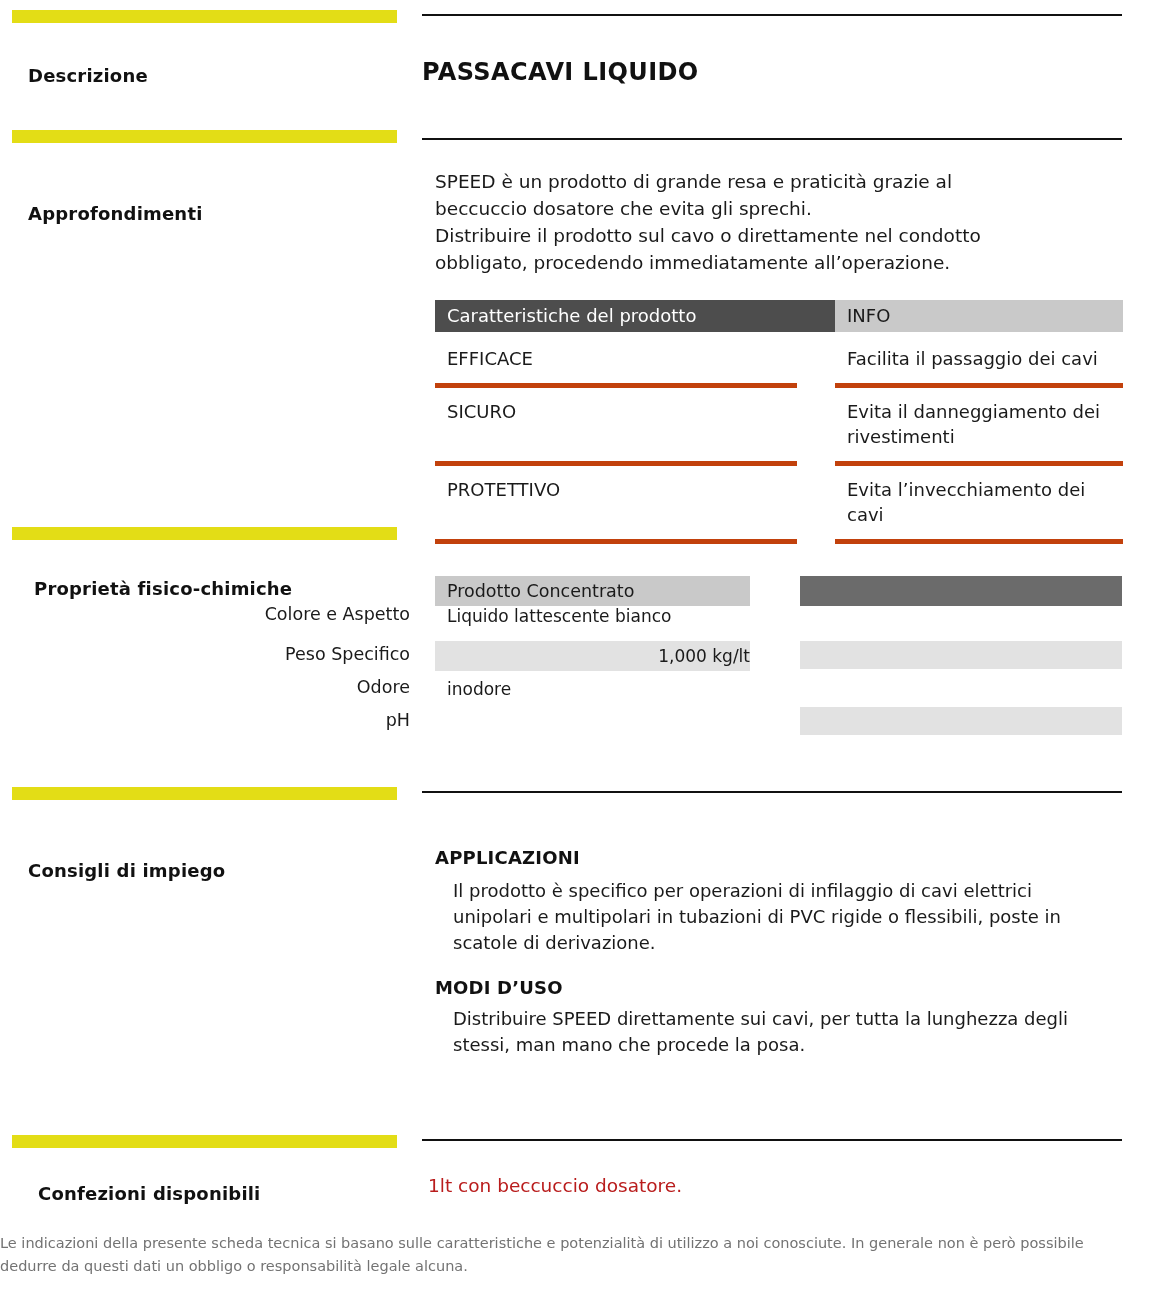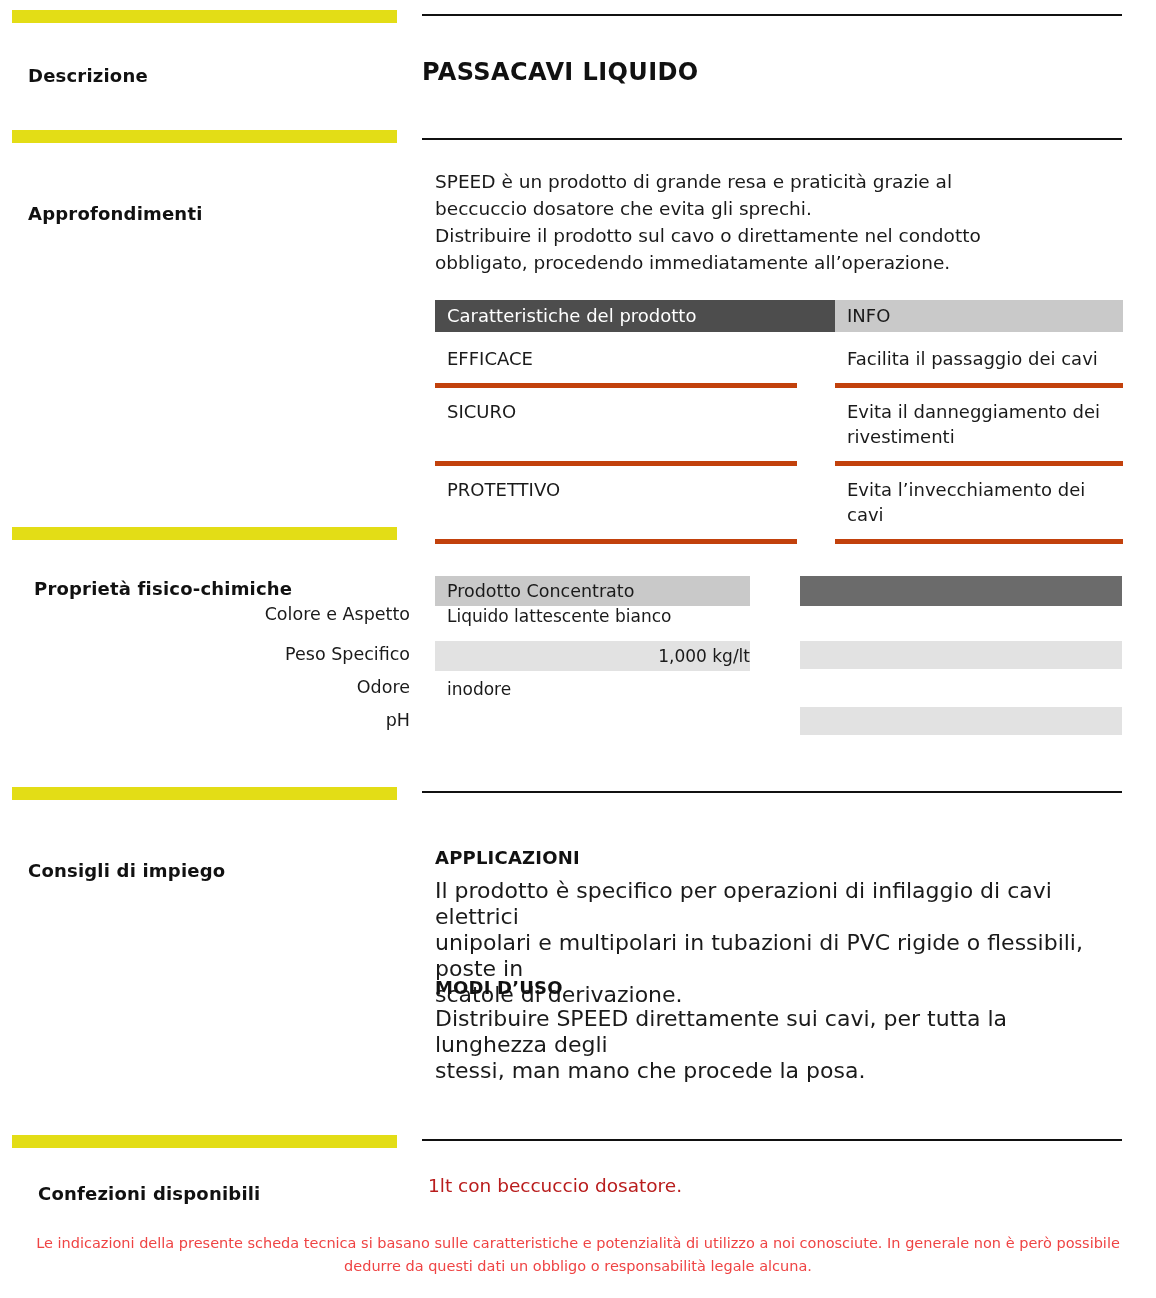--- a/index.html
+++ b/index.html
@@ -141,46 +141,46 @@
   .sub-head {
     position: absolute;
     left: 435px;
     font-size: 18px;
     font-weight: bold;
     color: #111;
     letter-spacing: 0.2px;
   }
   .sub-body {
     position: absolute;
-    left: 435px;
+    left: 453px;
     width: 650px;
-    font-size: 22px;
+    font-size: 18px;
     line-height: 26px;
     color: #1a1a1a;
   }
 
   
   .pack-text {
     position: absolute;
     left: 428px;
     top: 1175px;
     font-size: 18.5px;
     color: #b91c1c;
   }
 
   
   .footer {
     position: absolute;
     left: 0;
     top: 1232px;
     width: 1156px;
-    text-align: center;
+    text-align: left;
     font-size: 14.5px;
     line-height: 23px;
-    color: #ef4444;
+    color: #737373;
   }
 </style>
 </head>
 <body>
 
 <div class="page">
 
   <div class="yellow-bar" style="top:10px;"></div>
   <div class="black-rule" style="top:14px;"></div>
   <div class="sec-label" style="left:28px; top:65px;">Descrizione</div>

